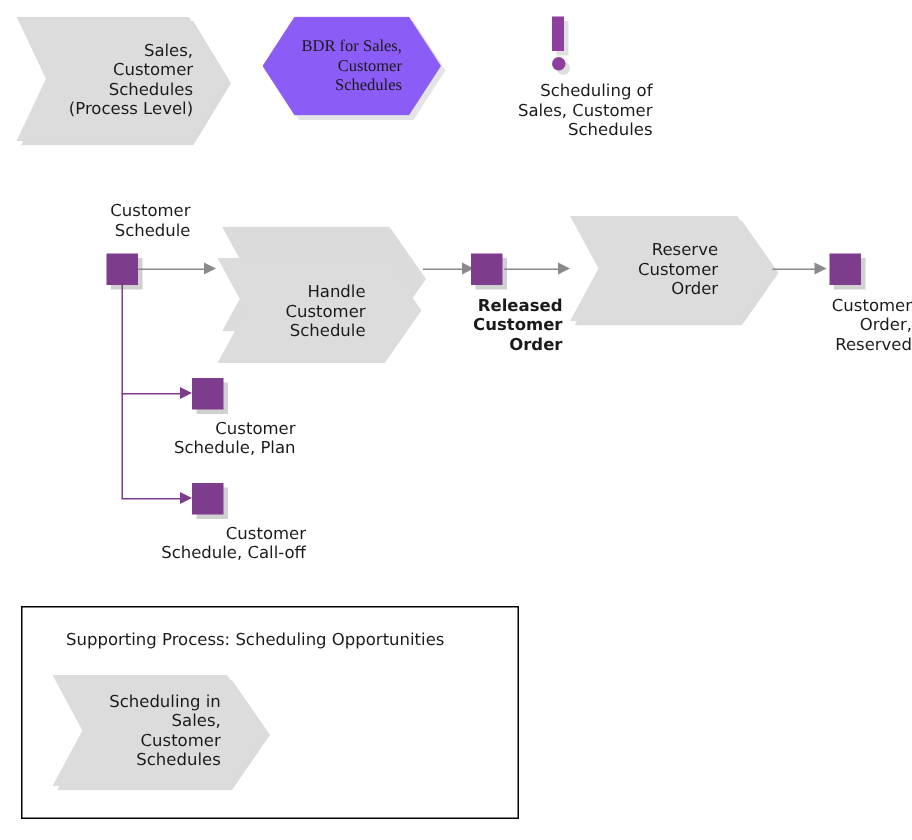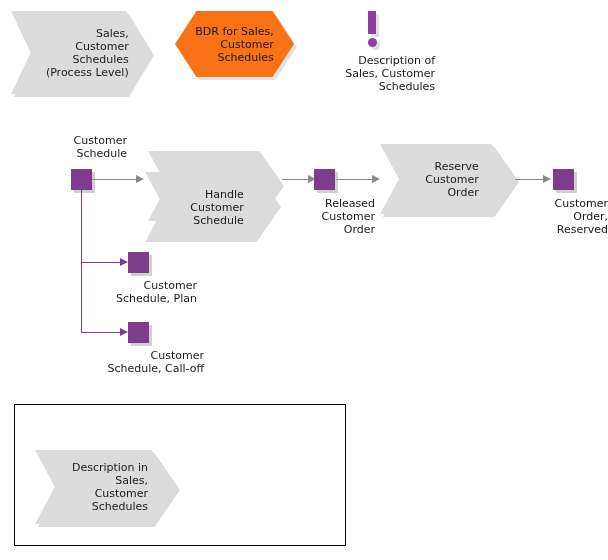--- a/index.html
+++ b/index.html
@@ -31,25 +31,26 @@
     clip-path:polygon(0 0, 82% 0, 100% 50%, 82% 100%, 0 100%, 14% 50%);
   }
 
   
   .hexshadow{
     position:absolute;background:#c9c9c9;opacity:.5;
     clip-path:polygon(18% 0, 82% 0, 100% 50%, 82% 100%, 18% 100%, 0 50%);
   }
   .hex{
     position:absolute;
-    background:#f97316;
+    background:#8b5cf6;
     clip-path:polygon(18% 0, 82% 0, 100% 50%, 82% 100%, 18% 100%, 0 50%);
     display:flex;align-items:center;justify-content:center;
     text-align:center;line-height:14px;
     box-sizing:border-box;
+    font-family:Liberation Serif, serif;
   }
 
   
   .sq{
     position:absolute;
     width:21px;height:21px;
     background:#7d3c8c;
   }
   .sqshadow{
     position:absolute;
@@ -122,21 +123,21 @@
   <div class="hex" style="left:175px;top:11px;width:119px;height:66px;">
     <span class="lbl" style="position:static;">BDR for Sales,
 Customer
 Schedules</span>
   </div>
 
   <div class="excl-shadow" style="left:371px;top:14px;width:8px;height:23px;"></div>
   <div class="excl-shadow" style="left:371px;top:41px;width:9px;height:9px;border-radius:50%;"></div>
   <div class="excl-bar" style="left:368px;top:11px;"></div>
   <div class="excl-dot" style="left:368px;top:38px;"></div>
-  <div class="lbl" style="left:315px;top:54px;width:120px;">Description of
+  <div class="lbl" style="left:315px;top:54px;width:120px;">Scheduling of
 Sales, Customer
 Schedules</div>
 
   <div class="lbl" style="left:35px;top:134px;width:92px;">Customer
 Schedule</div>
 
   <div class="sqshadow" style="left:74px;top:172px;"></div>
   <div class="sq" style="left:71px;top:169px;"></div>
 
   <div class="hline" style="left:92px;top:179px;width:46px;"></div>
@@ -147,21 +148,21 @@
     <span class="lbl" style="position:static;padding-left:8px;">Handle
 Customer
 Schedule</span>
   </div>
 
   <div class="hline" style="left:282px;top:179px;width:30px;"></div>
   <div class="arrow-g" style="left:308px;top:175px;"></div>
 
   <div class="sqshadow" style="left:317px;top:172px;"></div>
   <div class="sq" style="left:314px;top:169px;"></div>
-  <div class="lbl" style="left:275px;top:197px;width:100px;">Released
+  <div class="lbl" style="left:275px;top:197px;width:100px;font-weight:bold;">Released
 Customer
 Order</div>
 
   <div class="hline" style="left:336px;top:179px;width:40px;"></div>
   <div class="arrow-g" style="left:372px;top:175px;"></div>
 
   <div class="chevshadow" style="left:383px;top:147px;width:136px;height:70px;"></div>
   <div class="chev" style="left:380px;top:144px;width:136px;height:70px;">
     <span class="lbl" style="position:static;padding-left:8px;">Reserve
 Customer
@@ -187,22 +188,23 @@
 Schedule, Plan</div>
 
   <div class="hline-p" style="left:81px;top:332px;width:43px;"></div>
   <div class="arrow-p" style="left:120px;top:328px;"></div>
   <div class="sqshadow" style="left:131px;top:325px;"></div>
   <div class="sq" style="left:128px;top:322px;"></div>
   <div class="lbl" style="left:74px;top:349px;width:130px;">Customer
 Schedule, Call-off</div>
 
   <div class="frame" style="left:14px;top:404px;width:332px;height:142px;"></div>
+  <div class="frame-title" style="left:44px;top:420px;">Supporting Process: Scheduling Opportunities</div>
 
   <div class="chevshadow" style="left:38px;top:453px;width:142px;height:74px;"></div>
   <div class="chev" style="left:35px;top:450px;width:142px;height:74px;">
-    <span class="lbl" style="position:static;padding-left:8px;">Description in
+    <span class="lbl" style="position:static;padding-left:8px;">Scheduling in
 Sales,
 Customer
 Schedules</span>
   </div>
 
 </div>
 
 </body></html>

